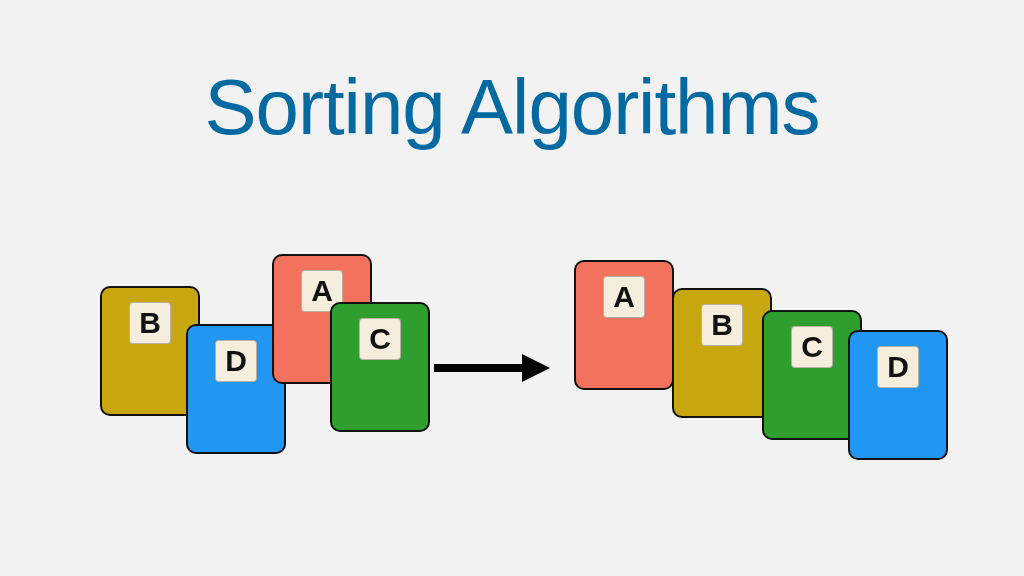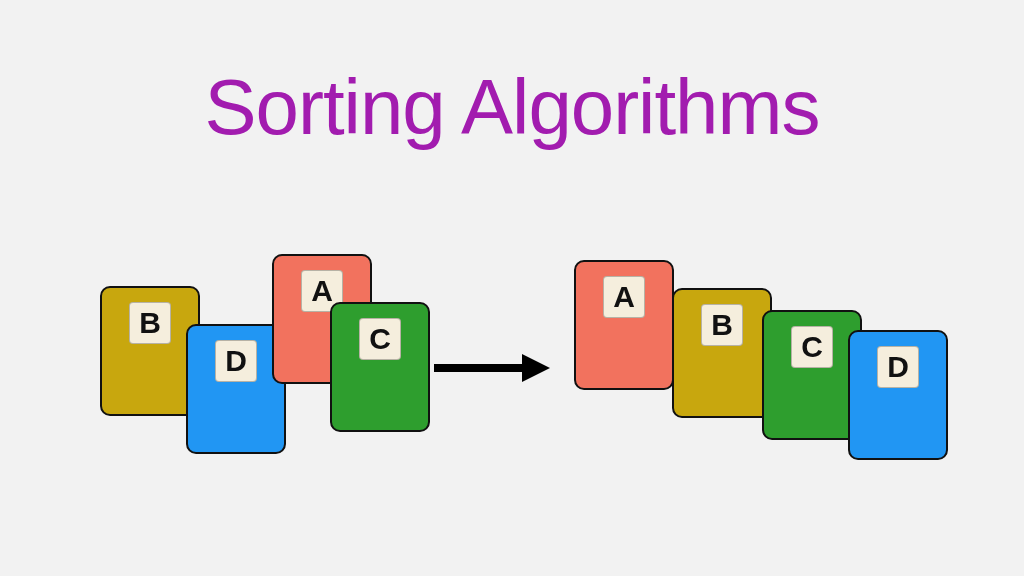--- a/index.html
+++ b/index.html
@@ -11,21 +11,21 @@
     overflow: hidden;
   }
   .title {
     position: absolute;
     top: 62px;
     left: 0;
     right: 0;
     text-align: center;
     font-size: 78px;
     font-weight: 500;
-    color: #a21caf;
+    color: #0369a1;
     letter-spacing: -1px;
   }
   .card {
     position: absolute;
     width: 100px;
     height: 130px;
     border: 2px solid #111;
     border-radius: 10px;
     display: flex;
     align-items: flex-start;

